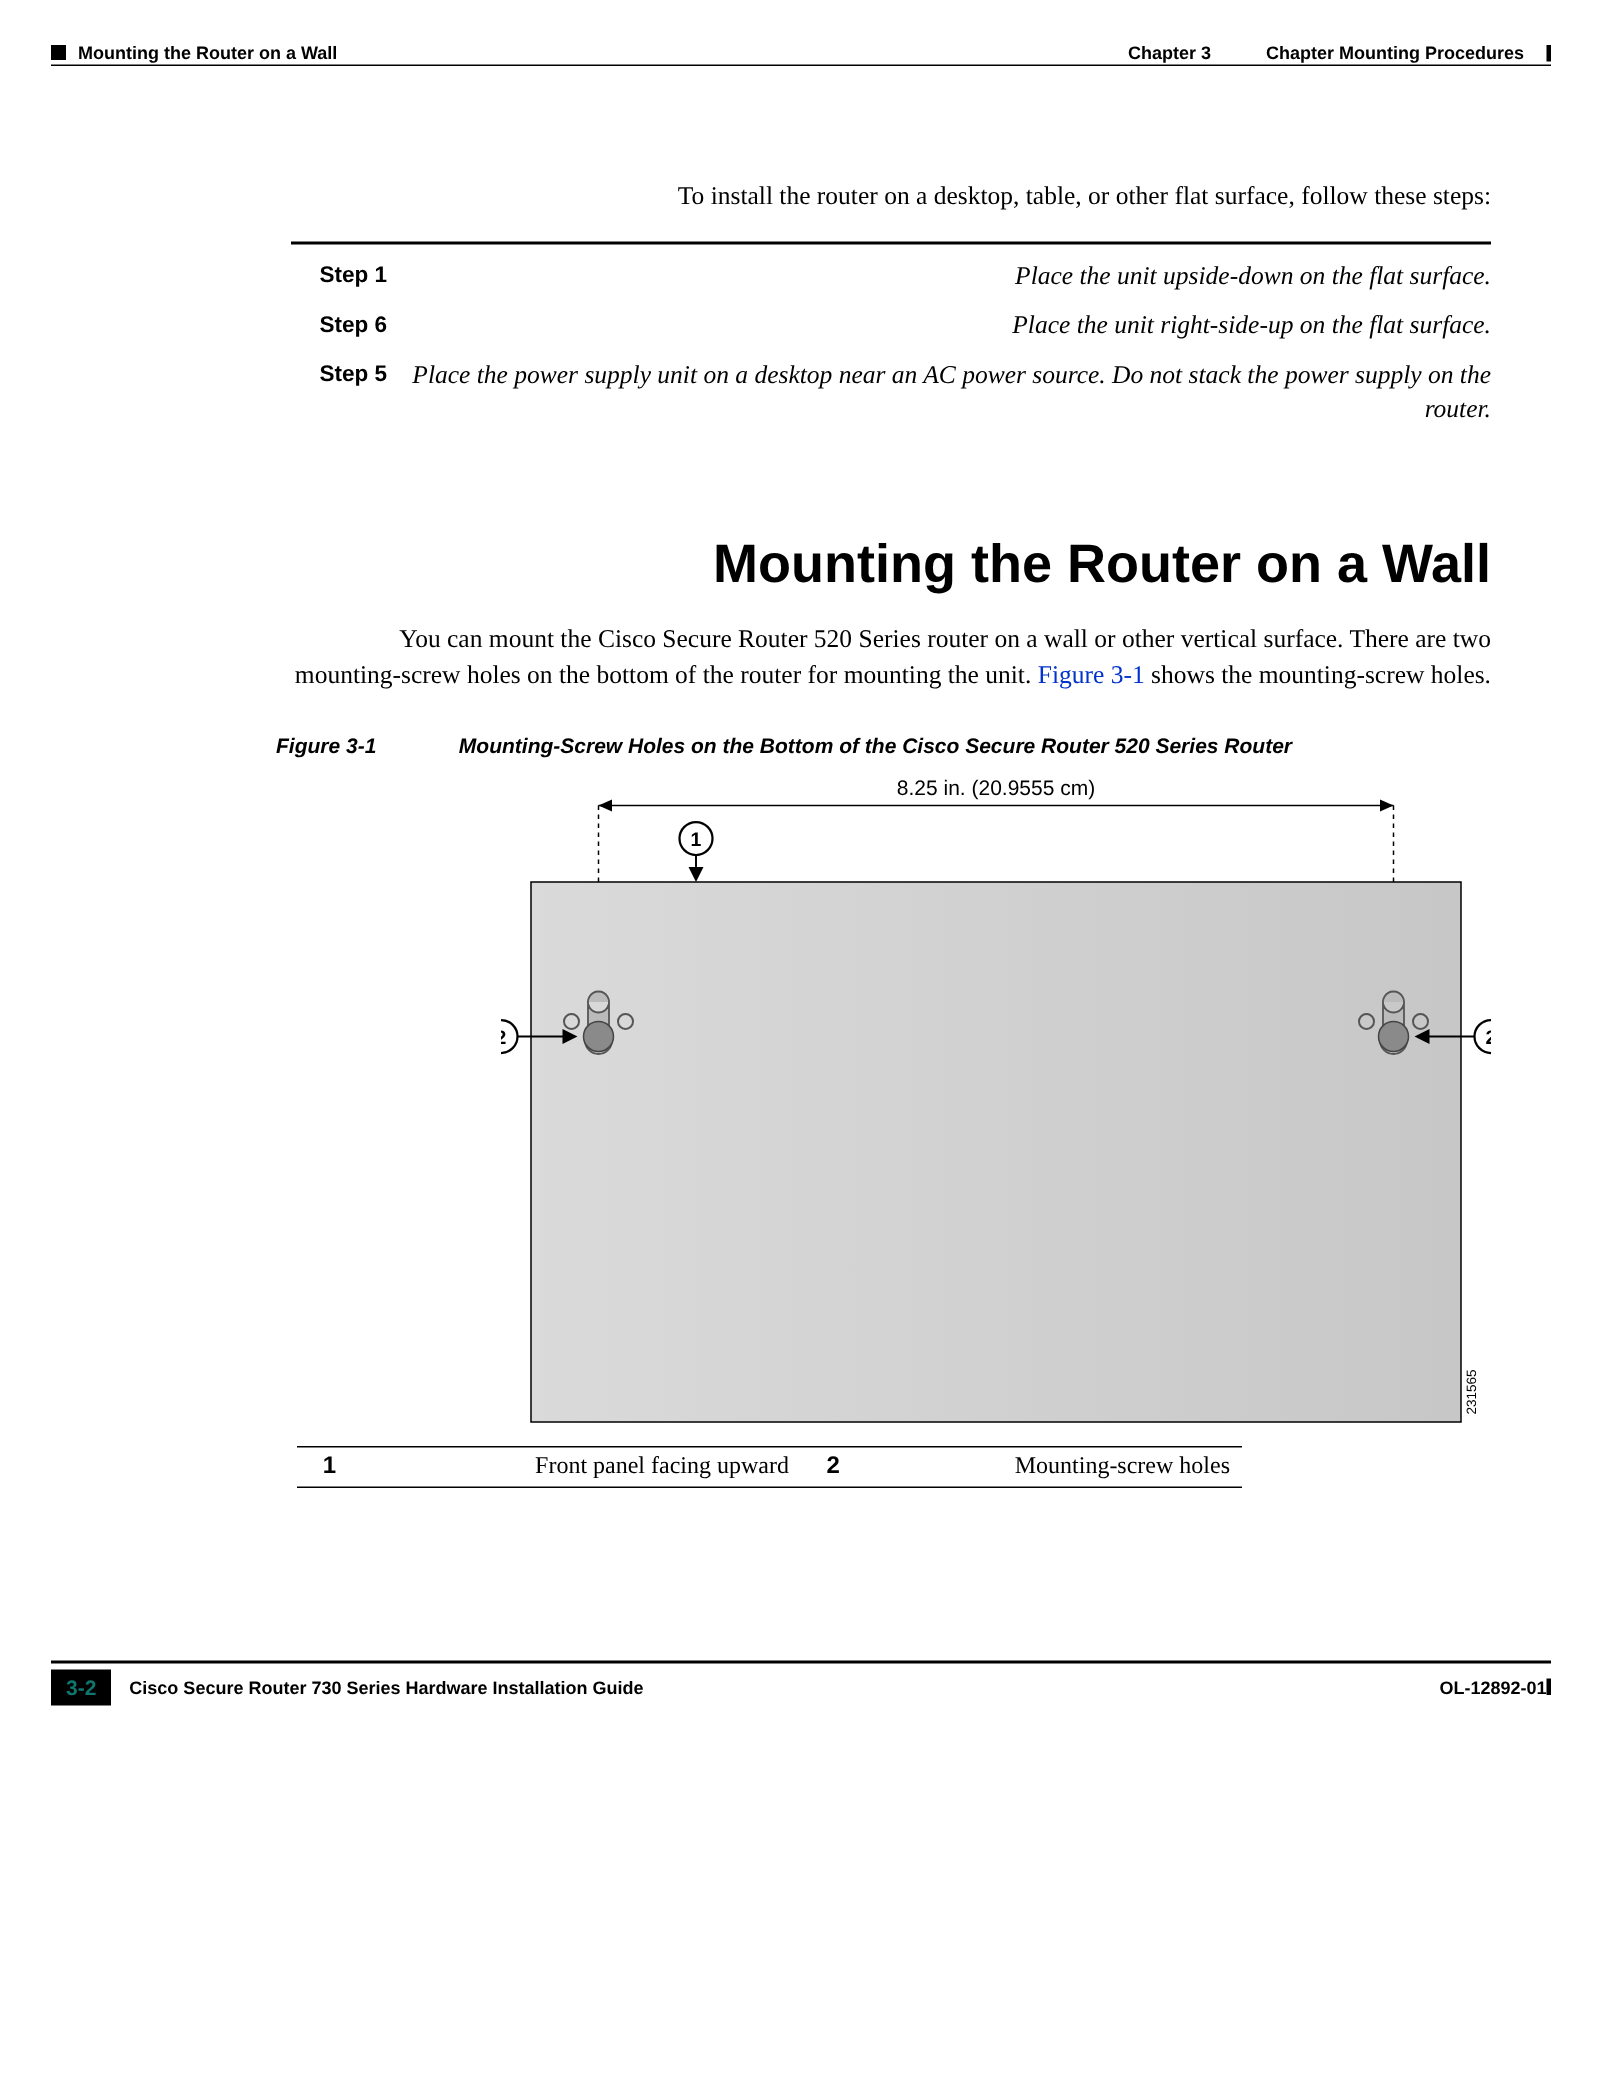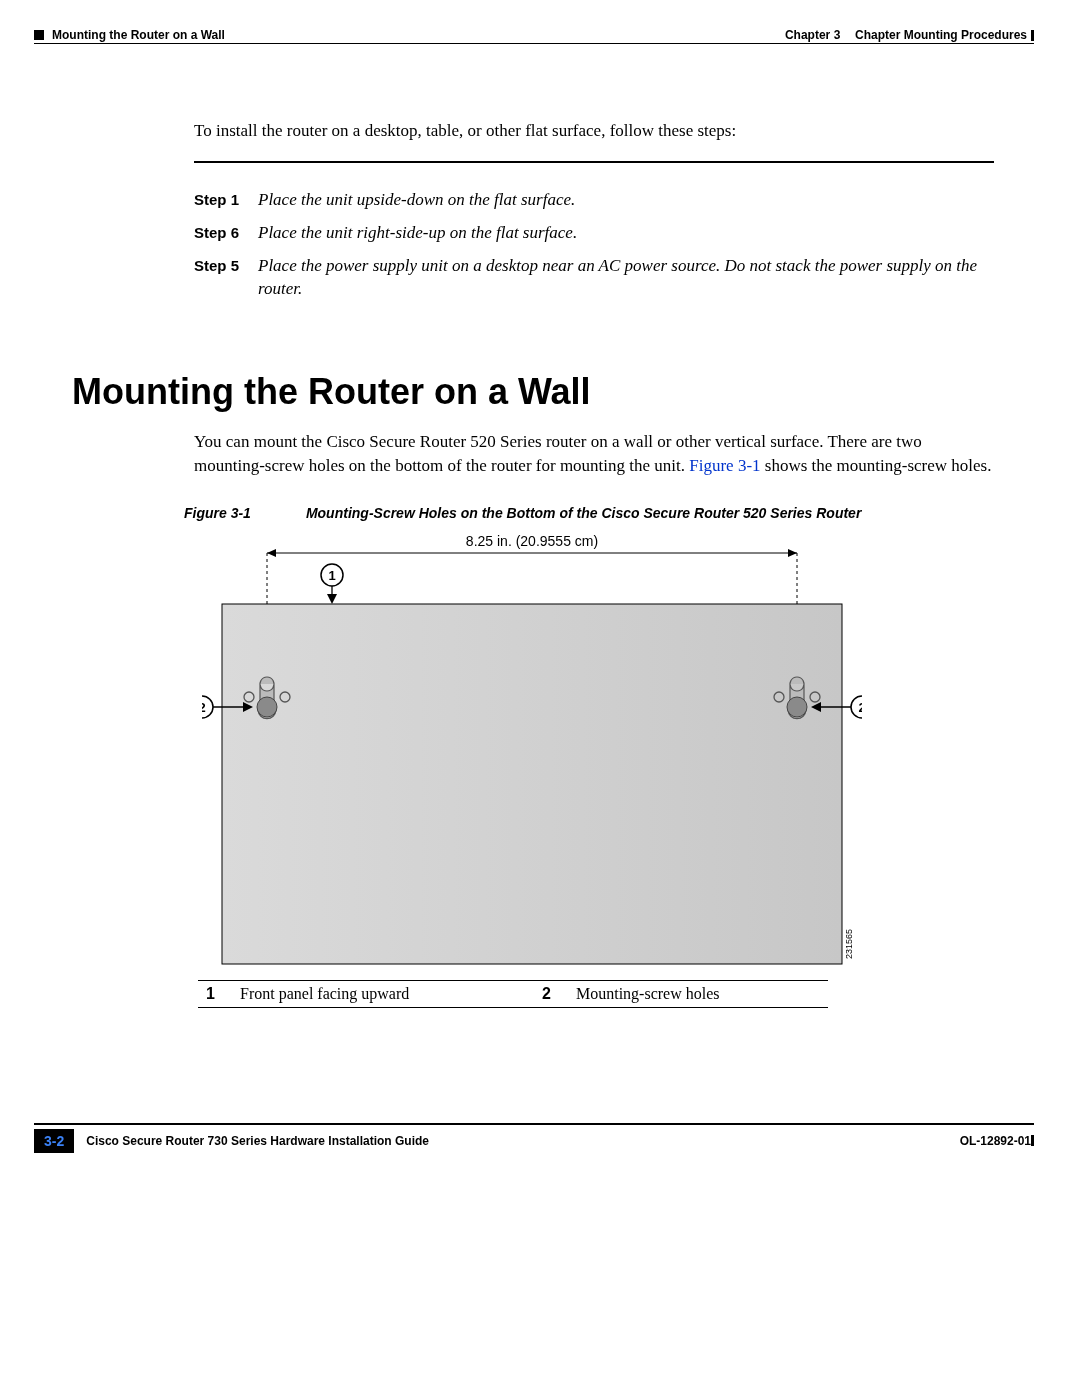--- a/index.html
+++ b/index.html
@@ -26,37 +26,38 @@
   }
   .header-left {
     display: flex;
     align-items: center;
     gap: 8px;
   }
   .sq { width: 10px; height: 10px; background: #000; display:inline-block; }
   .header-right {
     display: flex;
     align-items: center;
-    gap: 4px;
+    gap: 15px;
     justify-content: flex-end;
   }
   .bar { width: 3px; height: 11px; background:#000; display:inline-block; }
   .content {
     padding: 60px 40px 0 160px;
+    text-align: right;
   }
   .intro {
     margin-bottom: 10px;
   }
   .hr1 {
     height: 2px;
     background: #000;
     margin: 20px 0 6px 0;
   }
   .steps {
-    margin-top: 26px;
+    margin-top: 10px;
   }
   .step-row {
     display: flex;
     margin-bottom: 10px;
     line-height: 1.35;
   }
   .step-label {
     flex: 0 0 64px;
     font-family: Arial, Helvetica, sans-serif;
     font-weight: bold;
@@ -112,21 +113,21 @@
   }
   .footer {
     display: flex;
     justify-content: space-between;
     align-items: center;
     font-family: Arial, Helvetica, sans-serif;
     font-size: 12px;
     font-weight: bold;
   }
   .page-num {
-    background:#000; color:#3b82f6;
+    background:#000; color:#0f766e;
     padding: 4px 10px;
     font-size: 14px;
   }
   .footer-right { display:flex; align-items:center; gap:0; }
 </style>
 </head>
 <body>
 
 <div class="page">
   <div class="header">

